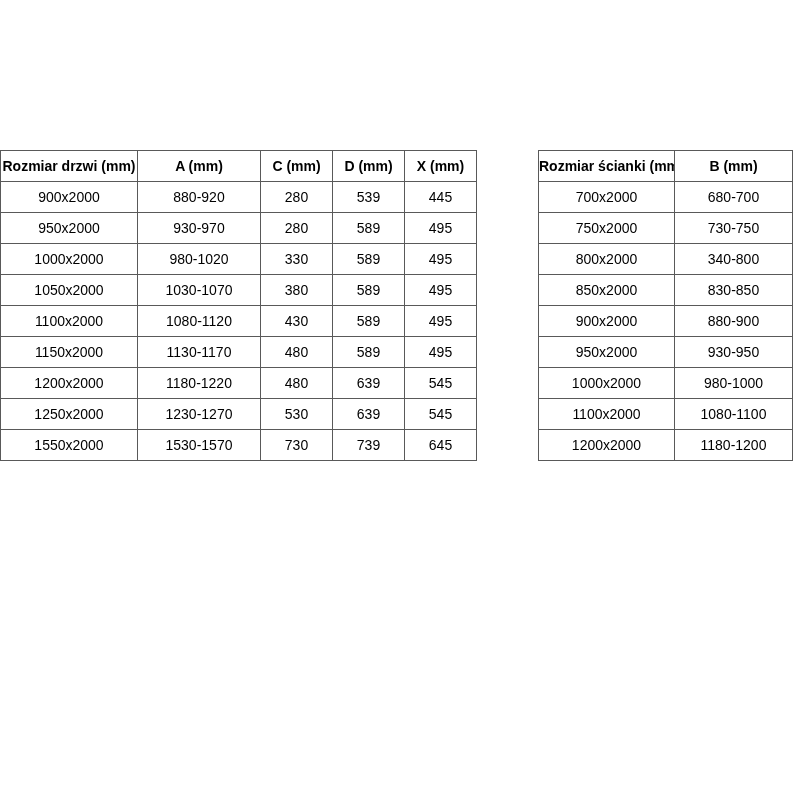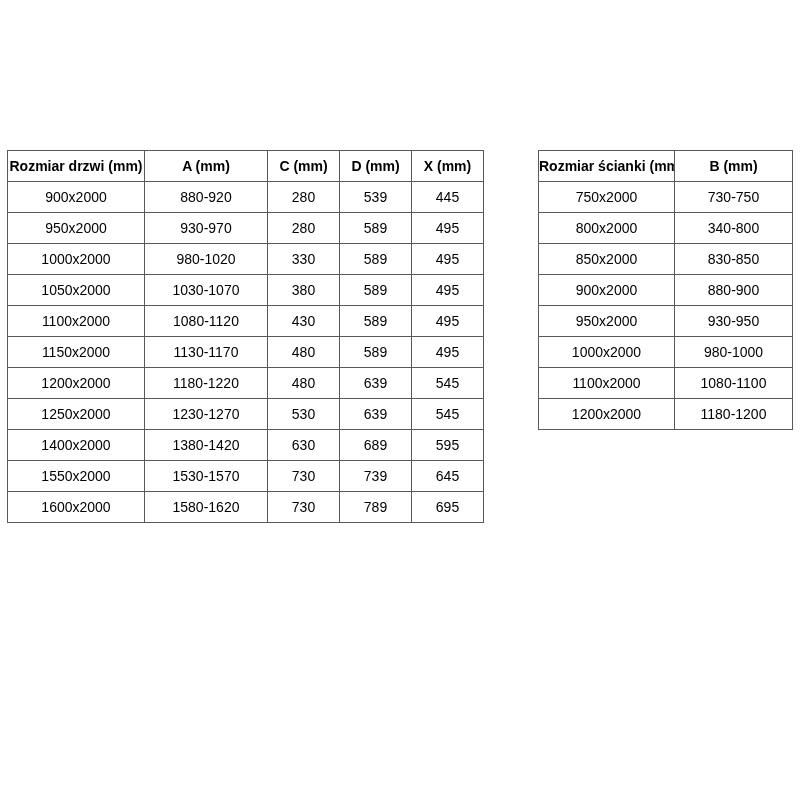--- a/index.html
+++ b/index.html
@@ -30,21 +30,21 @@
     padding: 0;
     font-size: 14px;
     line-height: 30px;
     white-space: nowrap;
     overflow: hidden;
   }
   table.spec-table th {
     font-weight: bold;
   }
   .tbl-doors {
-    left: 7px;
+    left: 0;
     top: 150px;
     width: 476px;
     padding-left: 23px;
   }
   .tbl-wall {
     left: 538px;
     top: 150px;
     width: 254px;
   }
 </style>
@@ -121,55 +121,45 @@
           <td>545</td>
         </tr>
         <tr>
           <td>1250x2000</td>
           <td>1230-1270</td>
           <td>530</td>
           <td>639</td>
           <td>545</td>
         </tr>
         <tr>
-          <td>1400x2000</td>
-          <td>1380-1420</td>
-          <td>630</td>
-          <td>689</td>
-          <td>595</td>
-        </tr>
-        <tr>
           <td>1550x2000</td>
           <td>1530-1570</td>
           <td>730</td>
           <td>739</td>
           <td>645</td>
-        </tr>
-        <tr>
-          <td>1600x2000</td>
-          <td>1580-1620</td>
-          <td>730</td>
-          <td>789</td>
-          <td>695</td>
         </tr>
       </tbody>
     </table>
 
   <table class="spec-table tbl-wall">
     <colgroup>
       <col style="width:136px">
       <col style="width:118px">
     </colgroup>
   <thead>
         <tr>
           <th>Rozmiar ścianki (mm)</th>
           <th>B (mm)</th>
         </tr>
       </thead>
       <tbody>
+        <tr>
+          <td>700x2000</td>
+          <td>680-700</td>
+        </tr>
         <tr>
           <td>750x2000</td>
           <td>730-750</td>
         </tr>
         <tr>
           <td>800x2000</td>
           <td>340-800</td>
         </tr>
         <tr>
           <td>850x2000</td>

